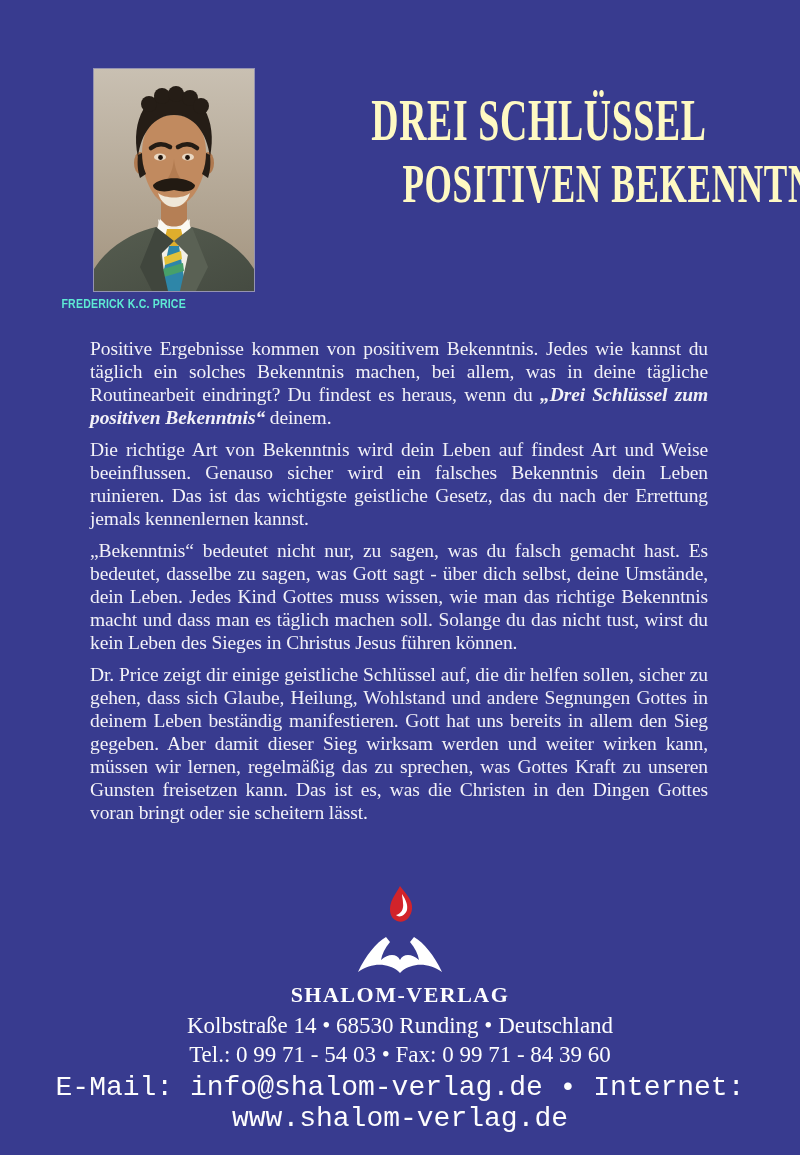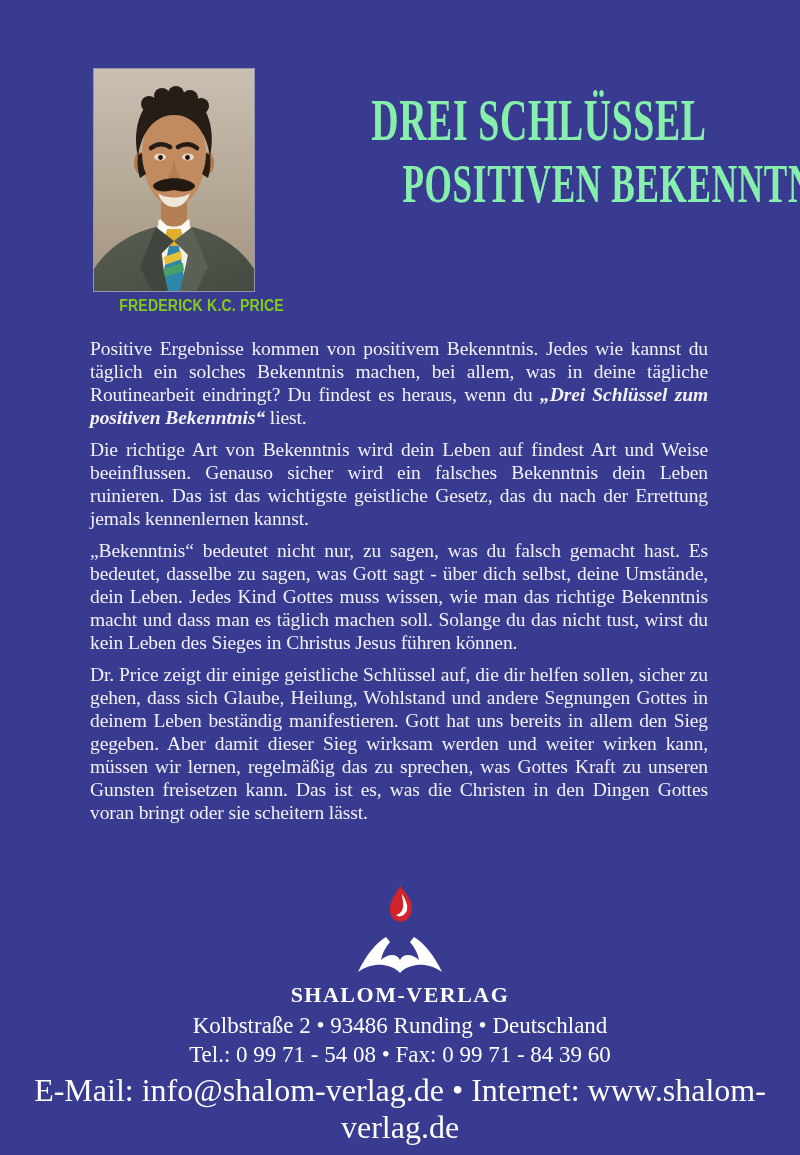--- a/index.html
+++ b/index.html
@@ -11,30 +11,30 @@
   }
   
   .photo-wrap{
     position:absolute;left:93px;top:68px;width:160px;height:222px;
     border:1px solid rgba(226,220,205,0.55);
     box-sizing:content-box;
   }
   .photo-wrap svg{display:block;}
   .photo-caption{
     position:absolute;left:53px;top:297px;width:242px;
-    text-align:right;
+    text-align:left;
     font-family:"Liberation Sans", sans-serif;
-    font-weight:bold;font-size:16px;letter-spacing:.2px;
-    color:#84cc16;white-space:nowrap;
+    font-weight:bold;font-size:12px;letter-spacing:.2px;
+    color:#5eead4;white-space:nowrap;
   }
   .photo-caption span{display:inline-block;transform:scaleX(.88);transform-origin:50% 50%;}
   
   .title{
     position:absolute;left:277px;top:88px;width:440px;
-    color:#86efac;font-weight:bold;
+    color:#fef9c3;font-weight:bold;
   }
   .title-line{height:64px;line-height:64px;white-space:nowrap;}
   .title-line span{display:inline-block;transform:scaleX(.64);transform-origin:50% 50%;letter-spacing:1px;}
   .title-line.l1 span,.title-line.l2 span{font-size:59px;}
   .title-line.l3 span{font-size:55px;}
   
   .blurb{
     position:absolute;left:90px;top:337px;width:618px;
     font-size:19.5px;line-height:23px;letter-spacing:-0.1px;
     text-align:justify;
@@ -44,21 +44,21 @@
   
   .publisher{
     position:absolute;left:0;top:884px;width:800px;
     display:flex;flex-direction:column;align-items:center;
     text-align:center;color:#fdfdfd;
   }
   .publisher svg{display:block;margin-bottom:6px;}
   .pub-name{font-size:22px;font-weight:bold;letter-spacing:1.5px;}
   .pub-address{font-size:23px;margin-top:5px;}
   .pub-telfax{font-size:23px;margin-top:3px;}
-  .pub-email{font-size:32px;margin-top:4px;}
+  .pub-email{font-size:28px;margin-top:4px;font-family:Liberation Mono, monospace;}
 </style>
 </head>
 <body>
 
 <div class="cover">
 
   <div class="photo-wrap">
     <svg width="160" height="222" viewBox="0 0 160 222">
       <defs>
         <linearGradient id="bgG" x1="0" y1="0" x2="0" y2="1">
@@ -119,35 +119,35 @@
   <div class="photo-caption">
     <span>FREDERICK K.C. PRICE</span>
   </div>
 
   <div class="title">
     <div class="title-line l1"><span>DREI SCHLÜSSEL</span></div>
     <div class="title-line l3"><span>POSITIVEN BEKENNTNIS</span></div>
   </div>
 
   <div class="blurb">
-    <p><span>Positive Ergebnisse kommen von positivem Bekenntnis. Jedes wie kannst du täglich ein solches Bekenntnis machen, bei allem, was in deine tägliche Routinearbeit eindringt? Du findest es heraus, wenn du </span><span class="it">„Drei Schlüssel zum positiven Bekenntnis“</span><span> liest.</span></p>
+    <p><span>Positive Ergebnisse kommen von positivem Bekenntnis. Jedes wie kannst du täglich ein solches Bekenntnis machen, bei allem, was in deine tägliche Routinearbeit eindringt? Du findest es heraus, wenn du </span><span class="it">„Drei Schlüssel zum positiven Bekenntnis“</span><span> deinem.</span></p>
     <p>Die richtige Art von Bekenntnis wird dein Leben auf findest Art und Weise beeinflussen. Genauso sicher wird ein falsches Bekenntnis dein Leben ruinieren. Das ist das wichtigste geistliche Gesetz, das du nach der Errettung jemals kennenlernen kannst.</p>
     <p>„Bekenntnis“ bedeutet nicht nur, zu sagen, was du falsch gemacht hast. Es bedeutet, dasselbe zu sagen, was Gott sagt - über dich selbst, deine Umstände, dein Leben. Jedes Kind Gottes muss wissen, wie man das richtige Bekenntnis macht und dass man es täglich machen soll. Solange du das nicht tust, wirst du kein Leben des Sieges in Christus Jesus führen können.</p>
     <p>Dr. Price zeigt dir einige geistliche Schlüssel auf, die dir helfen sollen, sicher zu gehen, dass sich Glaube, Heilung, Wohlstand und andere Segnungen Gottes in deinem Leben beständig manifestieren. Gott hat uns bereits in allem den Sieg gegeben. Aber damit dieser Sieg wirksam werden und weiter wirken kann, müssen wir lernen, regelmäßig das zu sprechen, was Gottes Kraft zu unseren Gunsten freisetzen kann. Das ist es, was die Christen in den Dingen Gottes voran bringt oder sie scheitern lässt.</p>
   </div>
 
   <div class="publisher">
     <svg width="88" height="92" viewBox="0 0 88 92">
 
       <path d="M44,2 C50,10 57,16 56,25 C55,34 48,40 41,37 C33,34 32,23 37,14 C39,10 42,6 44,2 Z" fill="#d2232a"></path>
       <path d="M46,10 C50,16 52,21 51,26 C49,32 43,34 40,31 C45,30 48,25 47,19 C47,16 46,13 46,10 Z" fill="#ffffff"></path>
 
       <g transform="translate(0,46)">
         <path d="M2,42 C10,25 20,13 30,7 L34,12 C29,18 26,24 25,30 C33,23 41,24 44,30 C47,24 55,23 63,30 C62,24 59,18 54,12 L58,7 C68,13 78,25 86,42 C72,32 56,33 46,41 L44,43 L42,41 C32,33 16,32 2,42 Z" fill="#ffffff"></path>
       </g>
     </svg>
     <div class="pub-name">SHALOM-VERLAG</div>
-    <div class="pub-address">Kolbstraße 2 • 93486 Runding • Deutschland</div>
-    <div class="pub-telfax">Tel.: 0 99 71 - 54 08 • Fax: 0 99 71 - 84 39 60</div>
+    <div class="pub-address">Kolbstraße 14 • 68530 Runding • Deutschland</div>
+    <div class="pub-telfax">Tel.: 0 99 71 - 54 03 • Fax: 0 99 71 - 84 39 60</div>
     <div class="pub-email">E-Mail: info@shalom-verlag.de • Internet: www.shalom-verlag.de</div>
   </div>
 
 </div>
 
 </body></html>

